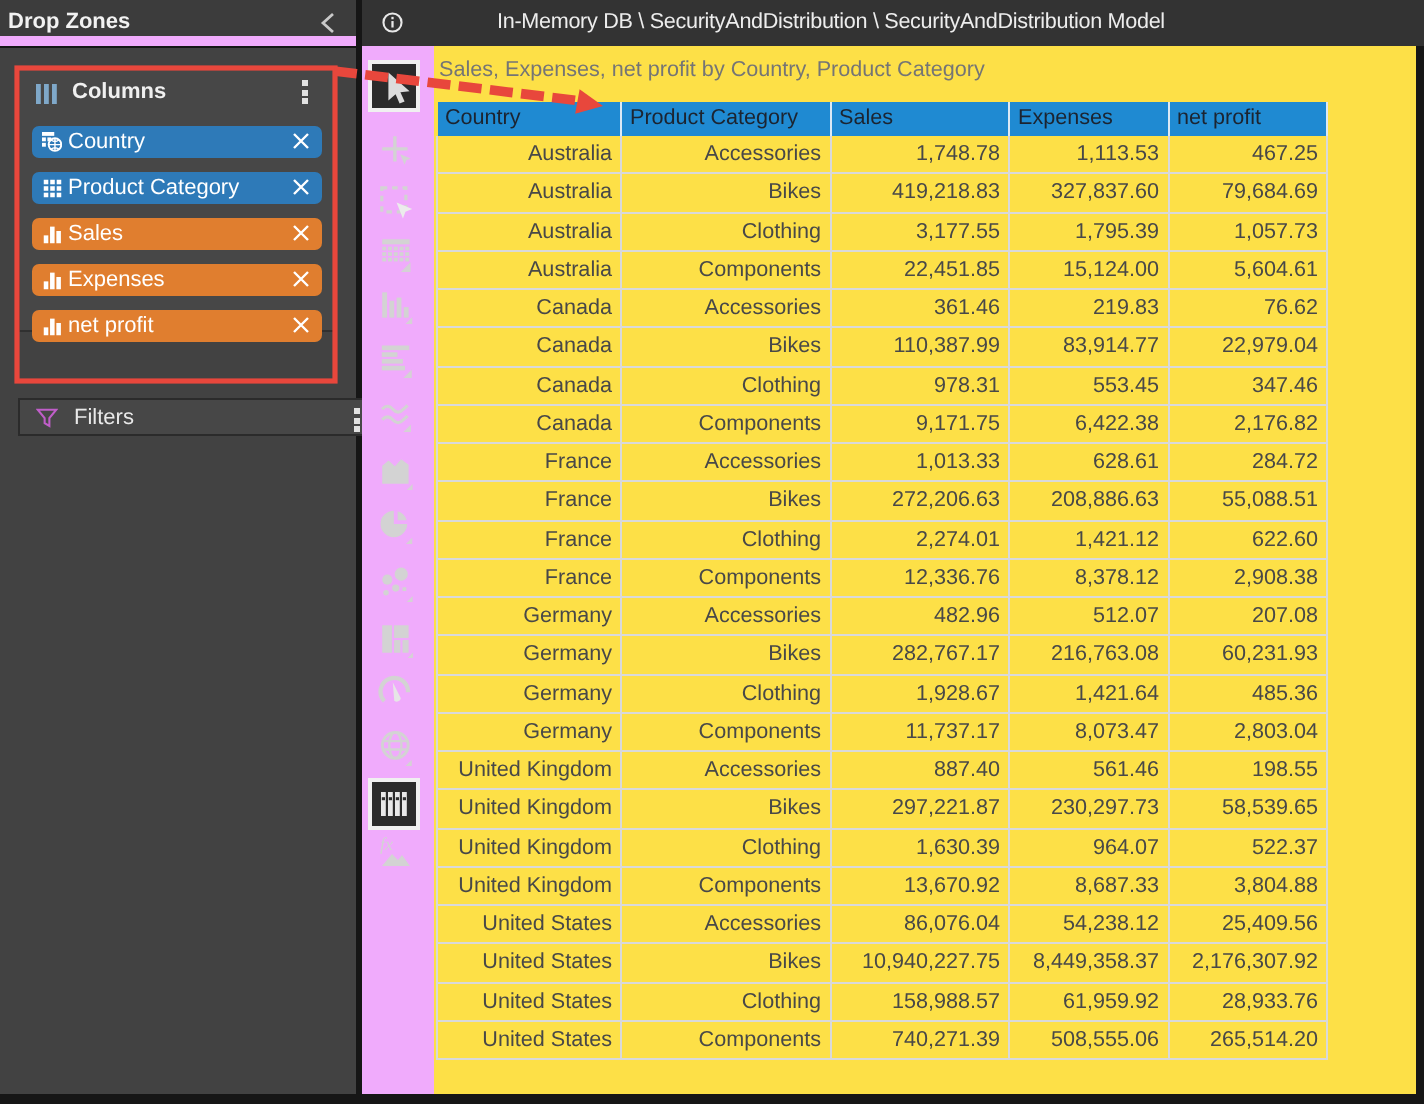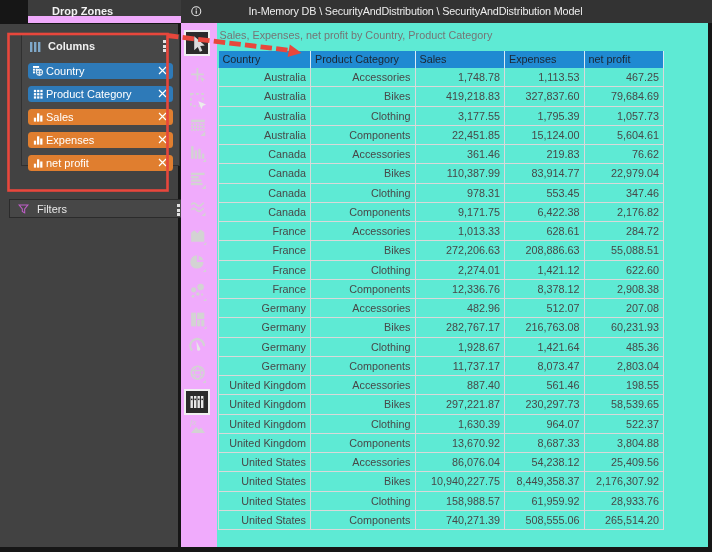--- a/index.html
+++ b/index.html
@@ -1,31 +1,31 @@
 <!DOCTYPE html>
 <html><head>
 <meta charset="utf-8">
 <style>
 * { margin:0; padding:0; box-sizing:border-box; }
 html,body { width:712px; height:552px; overflow:hidden; background:#161616;
   font-family:"Liberation Sans", sans-serif; }
 #app { position:relative; width:712px; height:552px; }
 
 .topleft { position:absolute; left:0; top:0; width:177.5px; height:23px; background:#3c3c3c;
-  border-bottom:7px solid #f0abfc; color:#f2f2f2; font-size:11px; font-weight:bold;
-  line-height:23px; padding-left:24px; letter-spacing:0px;margin-left:28px; }
+  border-bottom:5px solid #f0abfc; color:#f2f2f2; font-size:11px; font-weight:bold;
+  line-height:23px; padding-left:4px; letter-spacing:0px; }
 .chev2 { position:absolute; right:10px; top:6px; }
 
 .topright { position:absolute; left:180.5px; top:0; width:531.5px; height:23px; background:#333333;
   color:#ededed; font-size:10.8px; line-height:23px; letter-spacing:-0.15px; }
 .info { position:absolute; left:10.5px; top:6px; }
 .trtext { position:absolute; left:25px; top:0; white-space:nowrap;margin-left:43px; }
 
 .panel { position:absolute; left:0; top:24px; width:177.5px; height:523px; background:#424242; }
-.zone { position:absolute; left:21px; top:10px; width:159px; height:132px; background:#474747;
+.zone { position:absolute; left:9px; top:10px; width:159px; height:132px; background:#474747;
   border:1px solid #303030; }
 .zhead { position:absolute; left:0; top:0; width:100%; height:22px; }
 .cols-ic { position:absolute; left:8px; top:7px; }
 .zlab { position:absolute; left:26px; top:4.5px; color:#f0f0f0; font-size:11px; font-weight:bold; }
 .vdots { position:absolute; width:3px; }
 .vdots i { display:block; width:3px; height:3px; background:#e2e2e2; margin-bottom:1.6px; }
 
 .chip { position:absolute; left:6px; width:145px; height:15.5px; border-radius:3.5px;
   color:#fff; font-size:11px; }
 .chip.blue { background:#2e7ab8; }
@@ -37,21 +37,21 @@
 .filters { position:absolute; left:9px; top:175px; width:186px; height:19px; background:#474747;
   border:1px solid #2b2b2b; }
 .flab { position:absolute; left:27px; top:3px; color:#e9e9e9; font-size:11px; }
 .fcorner { position:absolute; right:0; bottom:0; width:0; height:0;
   border-left:5px solid transparent; border-bottom:5px solid #9e9e9e; }
 
 .toolbar { position:absolute; left:180.5px; top:23px; width:36px; height:524px; background:#f0abfc; }
 .tic { position:absolute; left:8px; }
 .tbox { position:absolute; left:3px; width:26px; height:26px; border:2px solid #f0f0f0; background:#2b2b2b; }
 
-.content { position:absolute; left:216.5px; top:23px; width:491.5px; height:524px; background:#5eead4; }
+.content { position:absolute; left:216.5px; top:23px; width:491.5px; height:524px; background:#fde047; }
 .vtitle { position:absolute; left:3px; top:5.5px; color:#757575; font-size:10.8px; white-space:nowrap; }
 
 table { position:absolute; left:1.5px; top:27.5px; border-collapse:collapse; table-layout:fixed; }
 th, td { font-weight:normal; overflow:hidden; white-space:nowrap; }
 th { background:#1f8ad2; color:#1c2430; font-size:10.8px; text-align:left;
   height:17px; padding:0 0 0 4px; border-right:1px solid #dbe9f5; }
 td { font-size:10.8px; color:#484848; height:19.26px; padding:0 4px 0 4px;
   border-right:1px solid #d9d9d9; border-bottom:1px solid #d9d9d9; }
 td.d { text-align:right; border-left:1px solid #d9d9d9; }
 td.d + td.d { border-left:none; }

